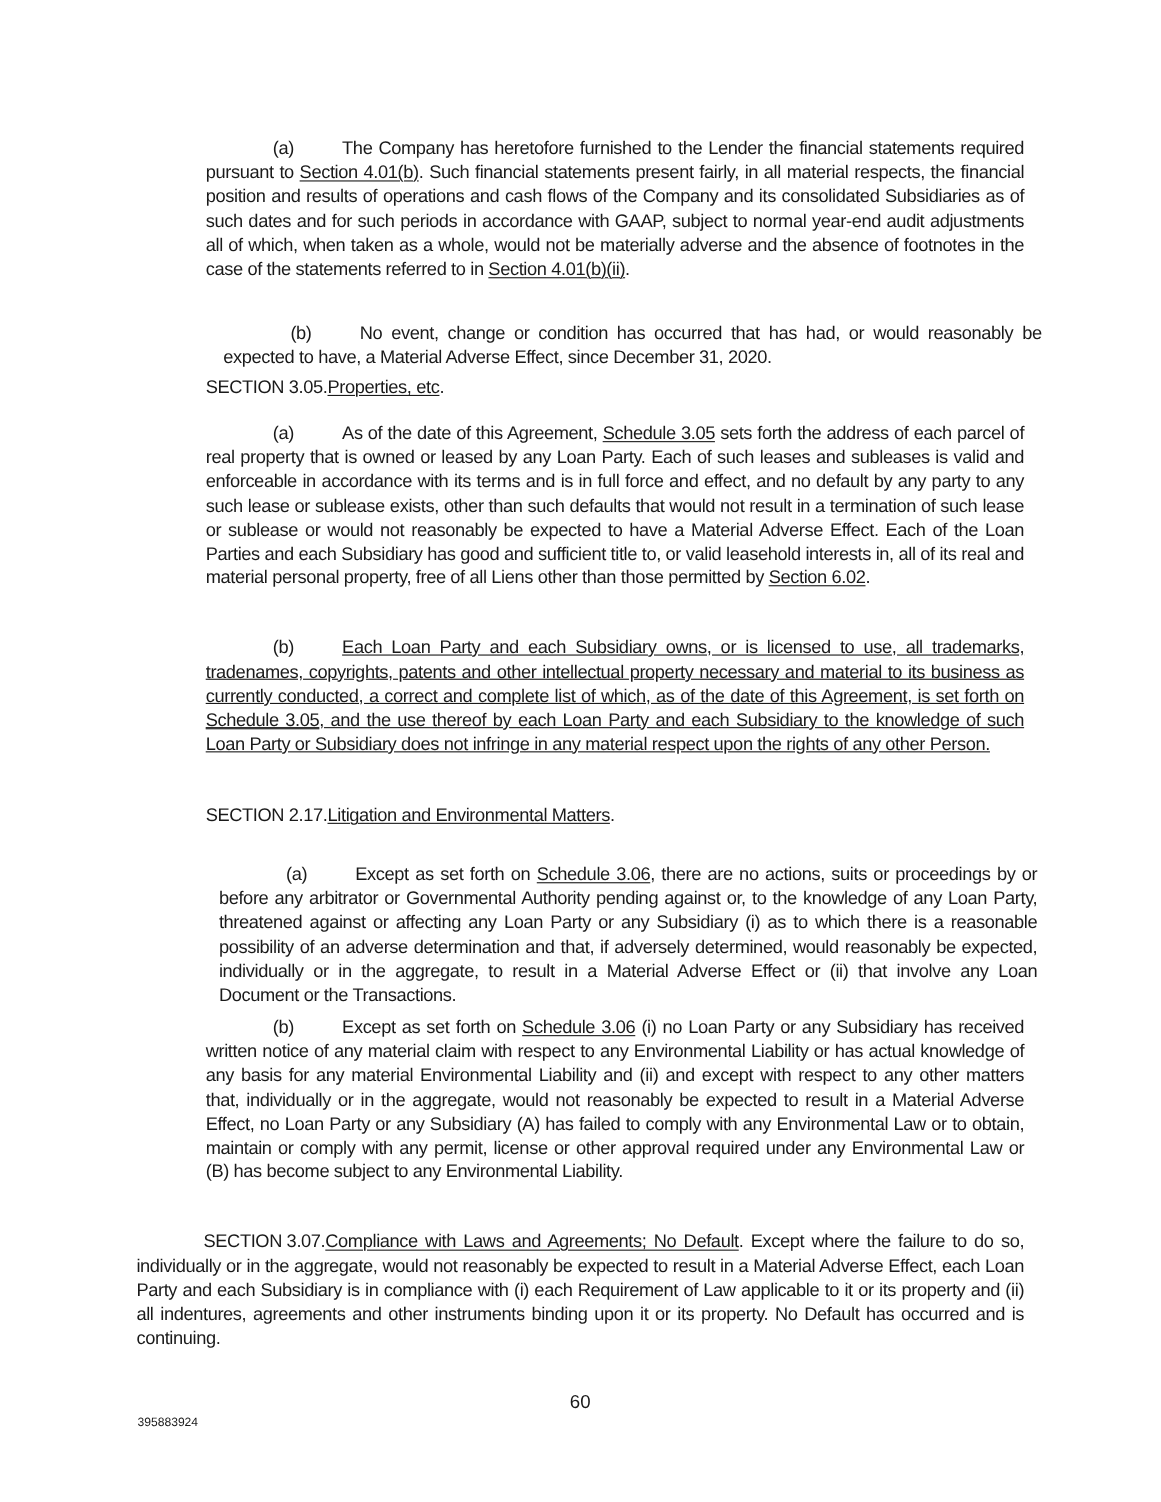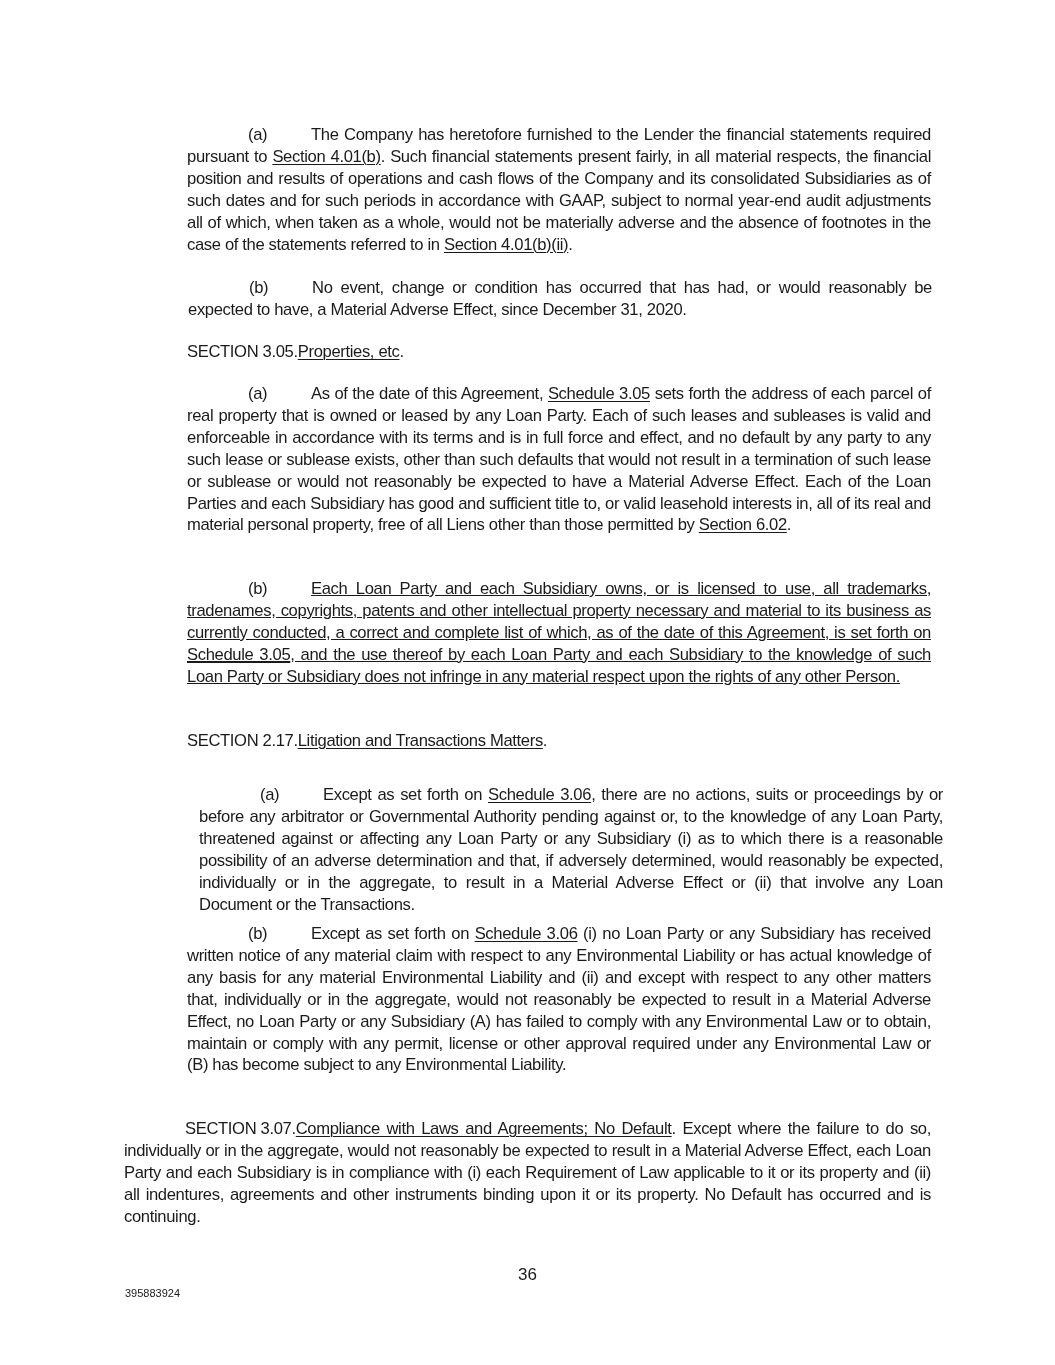--- a/index.html
+++ b/index.html
@@ -30,47 +30,47 @@
 </style>
 </head>
 <body>
 
 <div class="page">
 
   <p class="p indent-block" style="top:124px; margin:0;">
     <span class="lead"></span><span class="label">(a)</span><span>The Company has heretofore furnished to the Lender the financial statements required pursuant to </span><span class="u">Section 4.01(b)</span><span>.  Such financial statements present fairly, in all material respects, the financial position and results of operations and cash flows of the Company and its consolidated Subsidiaries as of such dates and for such periods in accordance with GAAP, subject to normal year-end audit adjustments all of which, when taken as a whole, would not be materially adverse and the absence of footnotes in the case of the statements referred to in </span><span class="u">Section 4.01(b)(ii)</span><span>.</span>
   </p>
 
-  <p class="p indent-block" style="top:276px; margin:1px;">
+  <p class="p indent-block" style="top:276px; margin:16px;">
     <span class="lead"></span><span class="label">(b)</span><span>No event, change or condition has occurred that has had, or would reasonably be expected to have, a Material Adverse Effect, since December 31, 2020.</span>
   </p>
 
   <div class="heading" style="top:341px;">
     <span class="sec-num">SECTION 3.05.</span><span class="u">Properties, etc</span><span>.</span>
   </div>
 
   <p class="p indent-block" style="top:383px; margin:0;">
     <span class="lead"></span><span class="label">(a)</span><span>As of the date of this Agreement, </span><span class="u">Schedule 3.05</span><span> sets forth the address of each parcel of real property that is owned or leased by any Loan Party.  Each of such leases and subleases is valid and enforceable in accordance with its terms and is in full force and effect, and no default by any party to any such lease or sublease exists, other than such defaults that would not result in a termination of such lease or sublease or would not reasonably be expected to have a Material Adverse Effect.  Each of the Loan Parties and each Subsidiary has good and sufficient title to, or valid leasehold interests in, all of its real and material personal property, free of all Liens other than those permitted by </span><span class="u">Section 6.02</span><span>.</span>
   </p>
 
   <p class="p indent-block" style="top:578px; margin:0;text-decoration:underline;">
     <span class="lead"></span><span class="label">(b)</span><span>Each Loan Party and each Subsidiary owns, or is licensed to use, all trademarks, tradenames, copyrights, patents and other intellectual property necessary and material to its business as currently conducted, a correct and complete list of which, as of the date of this Agreement, is set forth on </span><span class="u">Schedule 3.05</span><span>, and the use thereof by each Loan Party and each Subsidiary to the knowledge of such Loan Party or Subsidiary does not infringe in any material respect upon the rights of any other Person.</span>
   </p>
 
   <div class="heading" style="top:730px;">
-    <span class="sec-num">SECTION 2.17.</span><span class="u">Litigation and Transactions Matters</span><span>.</span>
+    <span class="sec-num">SECTION 2.17.</span><span class="u">Litigation and Environmental Matters</span><span>.</span>
   </div>
 
   <p class="p indent-block" style="top:772px; margin:12px;">
     <span class="lead"></span><span class="label">(a)</span><span>Except as set forth on </span><span class="u">Schedule 3.06</span><span>, there are no actions, suits or proceedings by or before any arbitrator or Governmental Authority pending against or, to the knowledge of any Loan Party, threatened against or affecting any Loan Party or any Subsidiary (i) as to which there is a reasonable possibility of an adverse determination and that, if adversely determined, would reasonably be expected, individually or in the aggregate, to result in a Material Adverse Effect or (ii) that involve any Loan Document or the Transactions.</span>
   </p>
 
   <p class="p indent-block" style="top:923px; margin:0;">
     <span class="lead"></span><span class="label">(b)</span><span>Except as set forth on </span><span class="u">Schedule 3.06</span><span> (i) no Loan Party or any Subsidiary has received written notice of any material claim with respect to any Environmental Liability or has actual knowledge of any basis for any material Environmental Liability and (ii) and except with respect to any other matters that, individually or in the aggregate, would not reasonably be expected to result in a Material Adverse Effect, no Loan Party or any Subsidiary (A) has failed to comply with any Environmental Law or to obtain, maintain or comply with any permit, license or other approval required under any Environmental Law or (B) has become subject to any Environmental Liability.</span>
   </p>
 
   <p class="p full-block" style="top:1118px; margin:0;">
     <span class="lead"></span><span class="sec-num">SECTION 3.07.</span><span class="u">Compliance with Laws and Agreements; No Default</span><span>.  Except where the failure to do so, individually or in the aggregate, would not reasonably be expected to result in a Material Adverse Effect, each Loan Party and each Subsidiary is in compliance with (i) each Requirement of Law applicable to it or its property and (ii) all indentures, agreements and other instruments binding upon it or its property. No Default has occurred and is continuing.</span>
   </p>
 
-  <div class="page-num">36</div>
+  <div class="page-num">60</div>
   <div class="doc-id">395883924</div>
 </div>
 
 </body></html>

